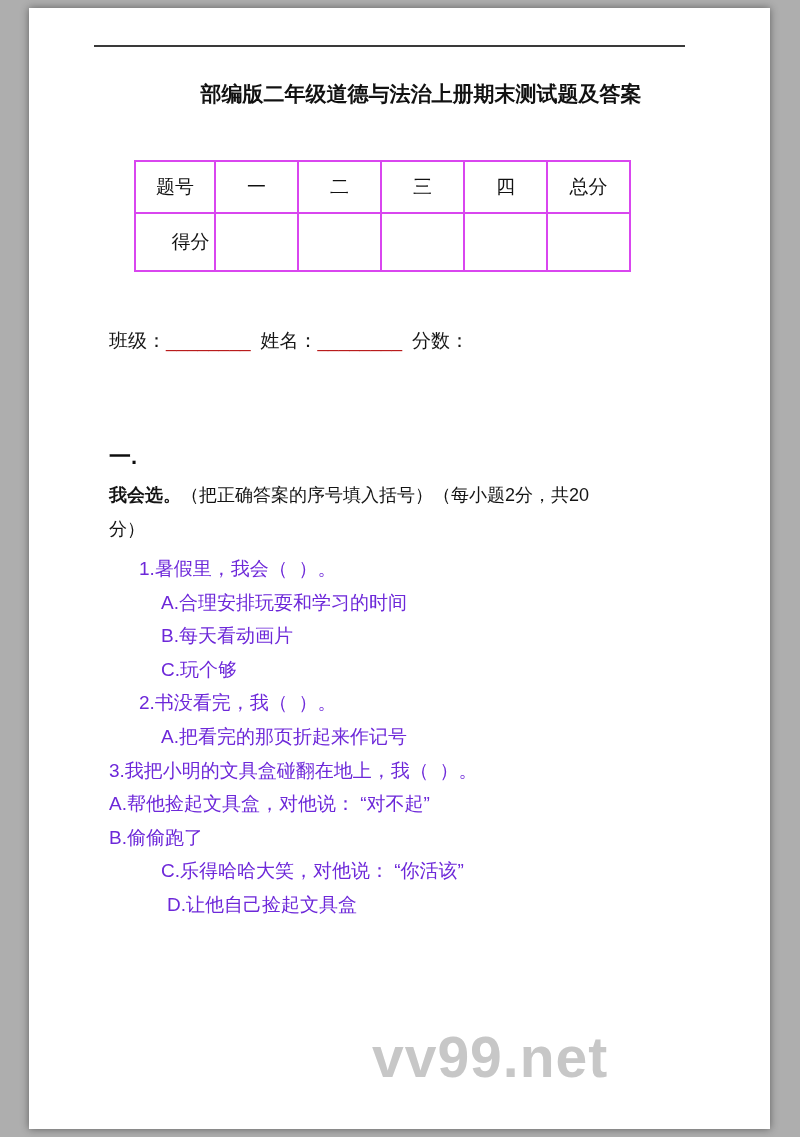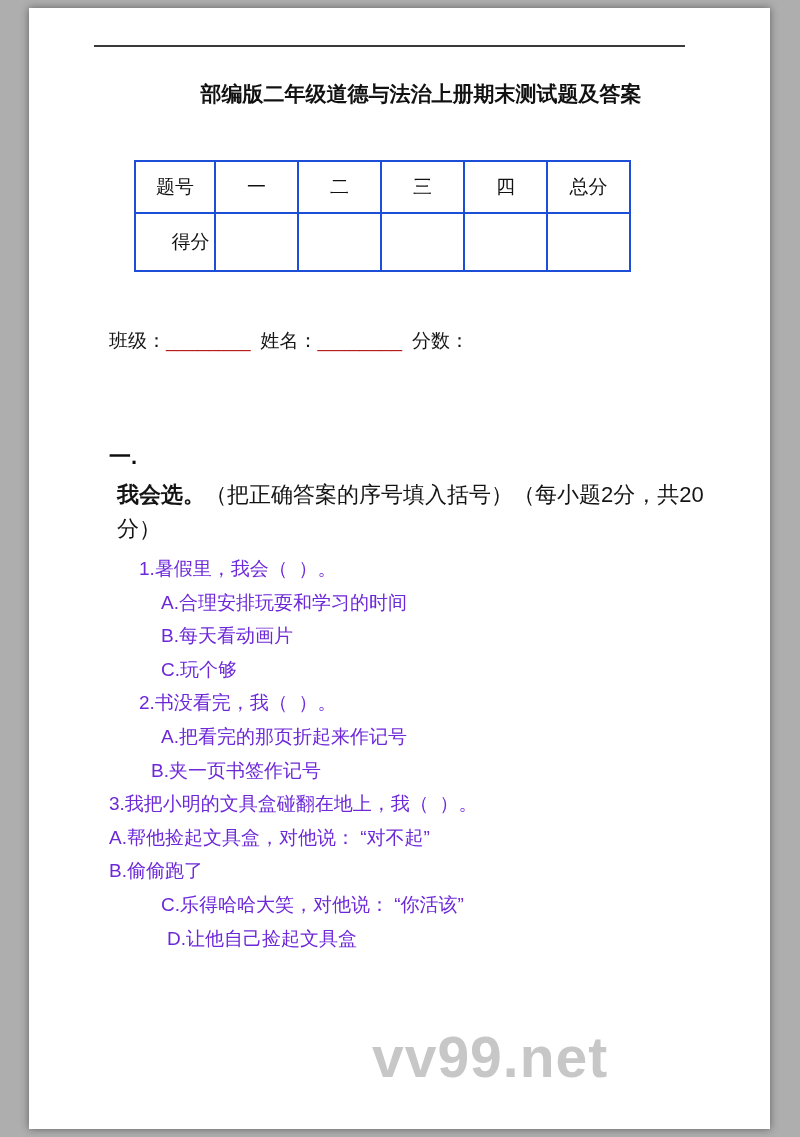--- a/index.html
+++ b/index.html
@@ -23,40 +23,40 @@
     position: absolute; left: 0; top: 72px; width: 100%;
     text-align: center; font-size: 21px; font-weight: bold; color: #111;
     margin: 0;
     padding-left: 43px;
   }
   table.score-table {
     position: absolute; left: 105px; top: 152px;
     border-collapse: collapse;
   }
   .score-table td {
-    border: 2px solid #1d4ed8;
+    border: 2px solid #d946ef;
     text-align: center; vertical-align: middle;
     font-size: 19px; color: #111; padding: 0;
   }
   .score-table tr:nth-child(1) td { height: 52px; }
   .score-table tr:nth-child(2) td { height: 58px; padding-left: 31px; }
   .score-table td:nth-child(1) { width: 80px; }
   .score-table td:nth-child(n+2) { width: 83px; }
   .student-info {
     position: absolute; left: 80px; top: 320px;
     font-size: 19px; color: #151515; white-space: pre;
   }
   .student-info .blank { margin-right: 10px; color: #b91c1c; }
   .section-heading {
     position: absolute; left: 80px; top: 434px;
     font-size: 22px; font-weight: bold; color: #0d0d0d; margin: 0;
   }
   .instruction {
-    position: absolute; left: 88px; top: 470px; width: 630px;
-    font-size: 22px; line-height: 34px; color: #141414; margin: 0;
+    position: absolute; left: 80px; top: 470px; width: 630px;
+    font-size: 18px; line-height: 34px; color: #141414; margin: 0;
     white-space: pre-wrap;
   }
   .instruction .bold { font-weight: bold; }
   .qa-lines { position: absolute; left: 80px; top: 544px; width: 650px; }
   .qa-line {
     font-size: 19px; line-height: 33.6px; color: #6d28d9;
     white-space: pre;
   }
   .ind-1 { padding-left: 30px; }
   .ind-2 { padding-left: 52px; }
@@ -105,21 +105,20 @@
 
     <p class="instruction"><span class="bold">我会选。</span><span>（把正确答案的序号填入括号）（每小题2分，共20</span><br><span>分）</span></p>
 
     <div class="qa-lines">
       <div class="qa-line ind-1">1.暑假里，我会（  ）。</div>
       <div class="qa-line ind-2">A.合理安排玩耍和学习的时间</div>
       <div class="qa-line ind-2">B.每天看动画片</div>
       <div class="qa-line ind-2">C.玩个够</div>
       <div class="qa-line ind-1">2.书没看完，我（  ）。</div>
       <div class="qa-line ind-2">A.把看完的那页折起来作记号</div>
-      <div class="qa-line ind-2b">B.夹一页书签作记号</div>
       <div class="qa-line">3.我把小明的文具盒碰翻在地上，我（  ）。</div>
       <div class="qa-line">A.帮他捡起文具盒，对他说： “对不起”</div>
       <div class="qa-line">B.偷偷跑了</div>
       <div class="qa-line ind-2">C.乐得哈哈大笑，对他说： “你活该”</div>
       <div class="qa-line ind-2c">D.让他自己捡起文具盒</div>
     </div>
 
   </div>
 
   <div class="watermark">vv99.net</div>

